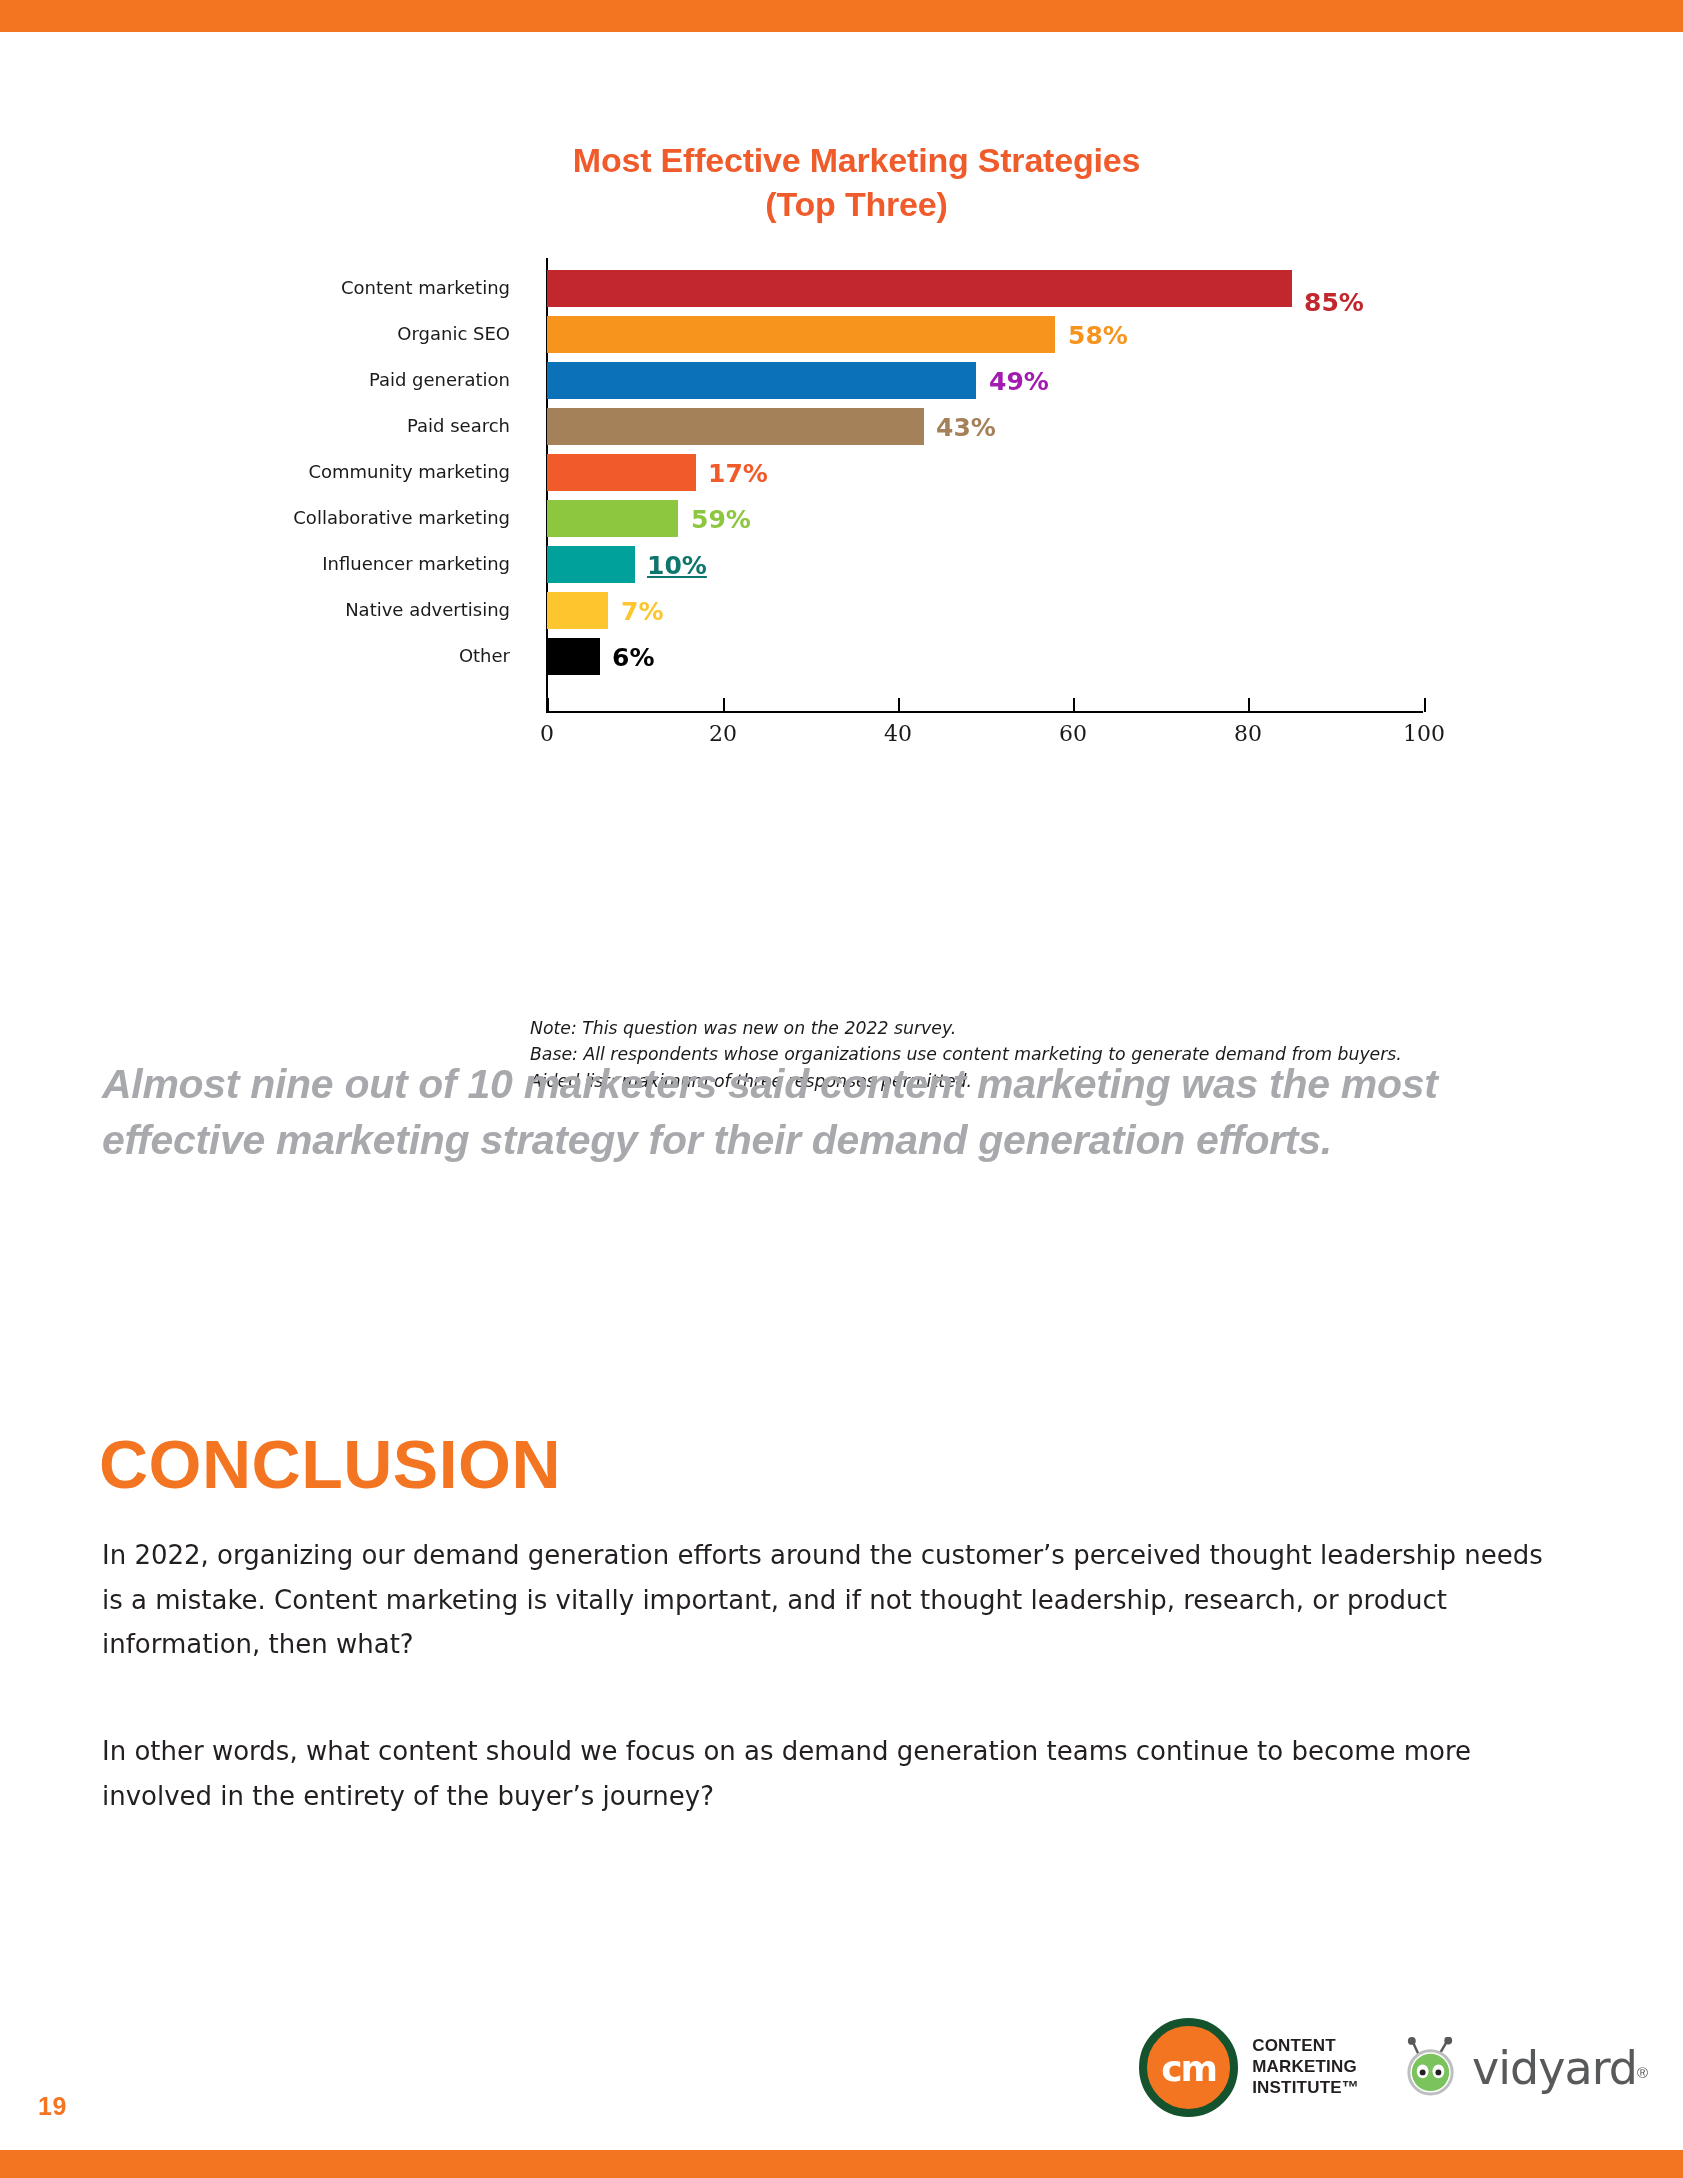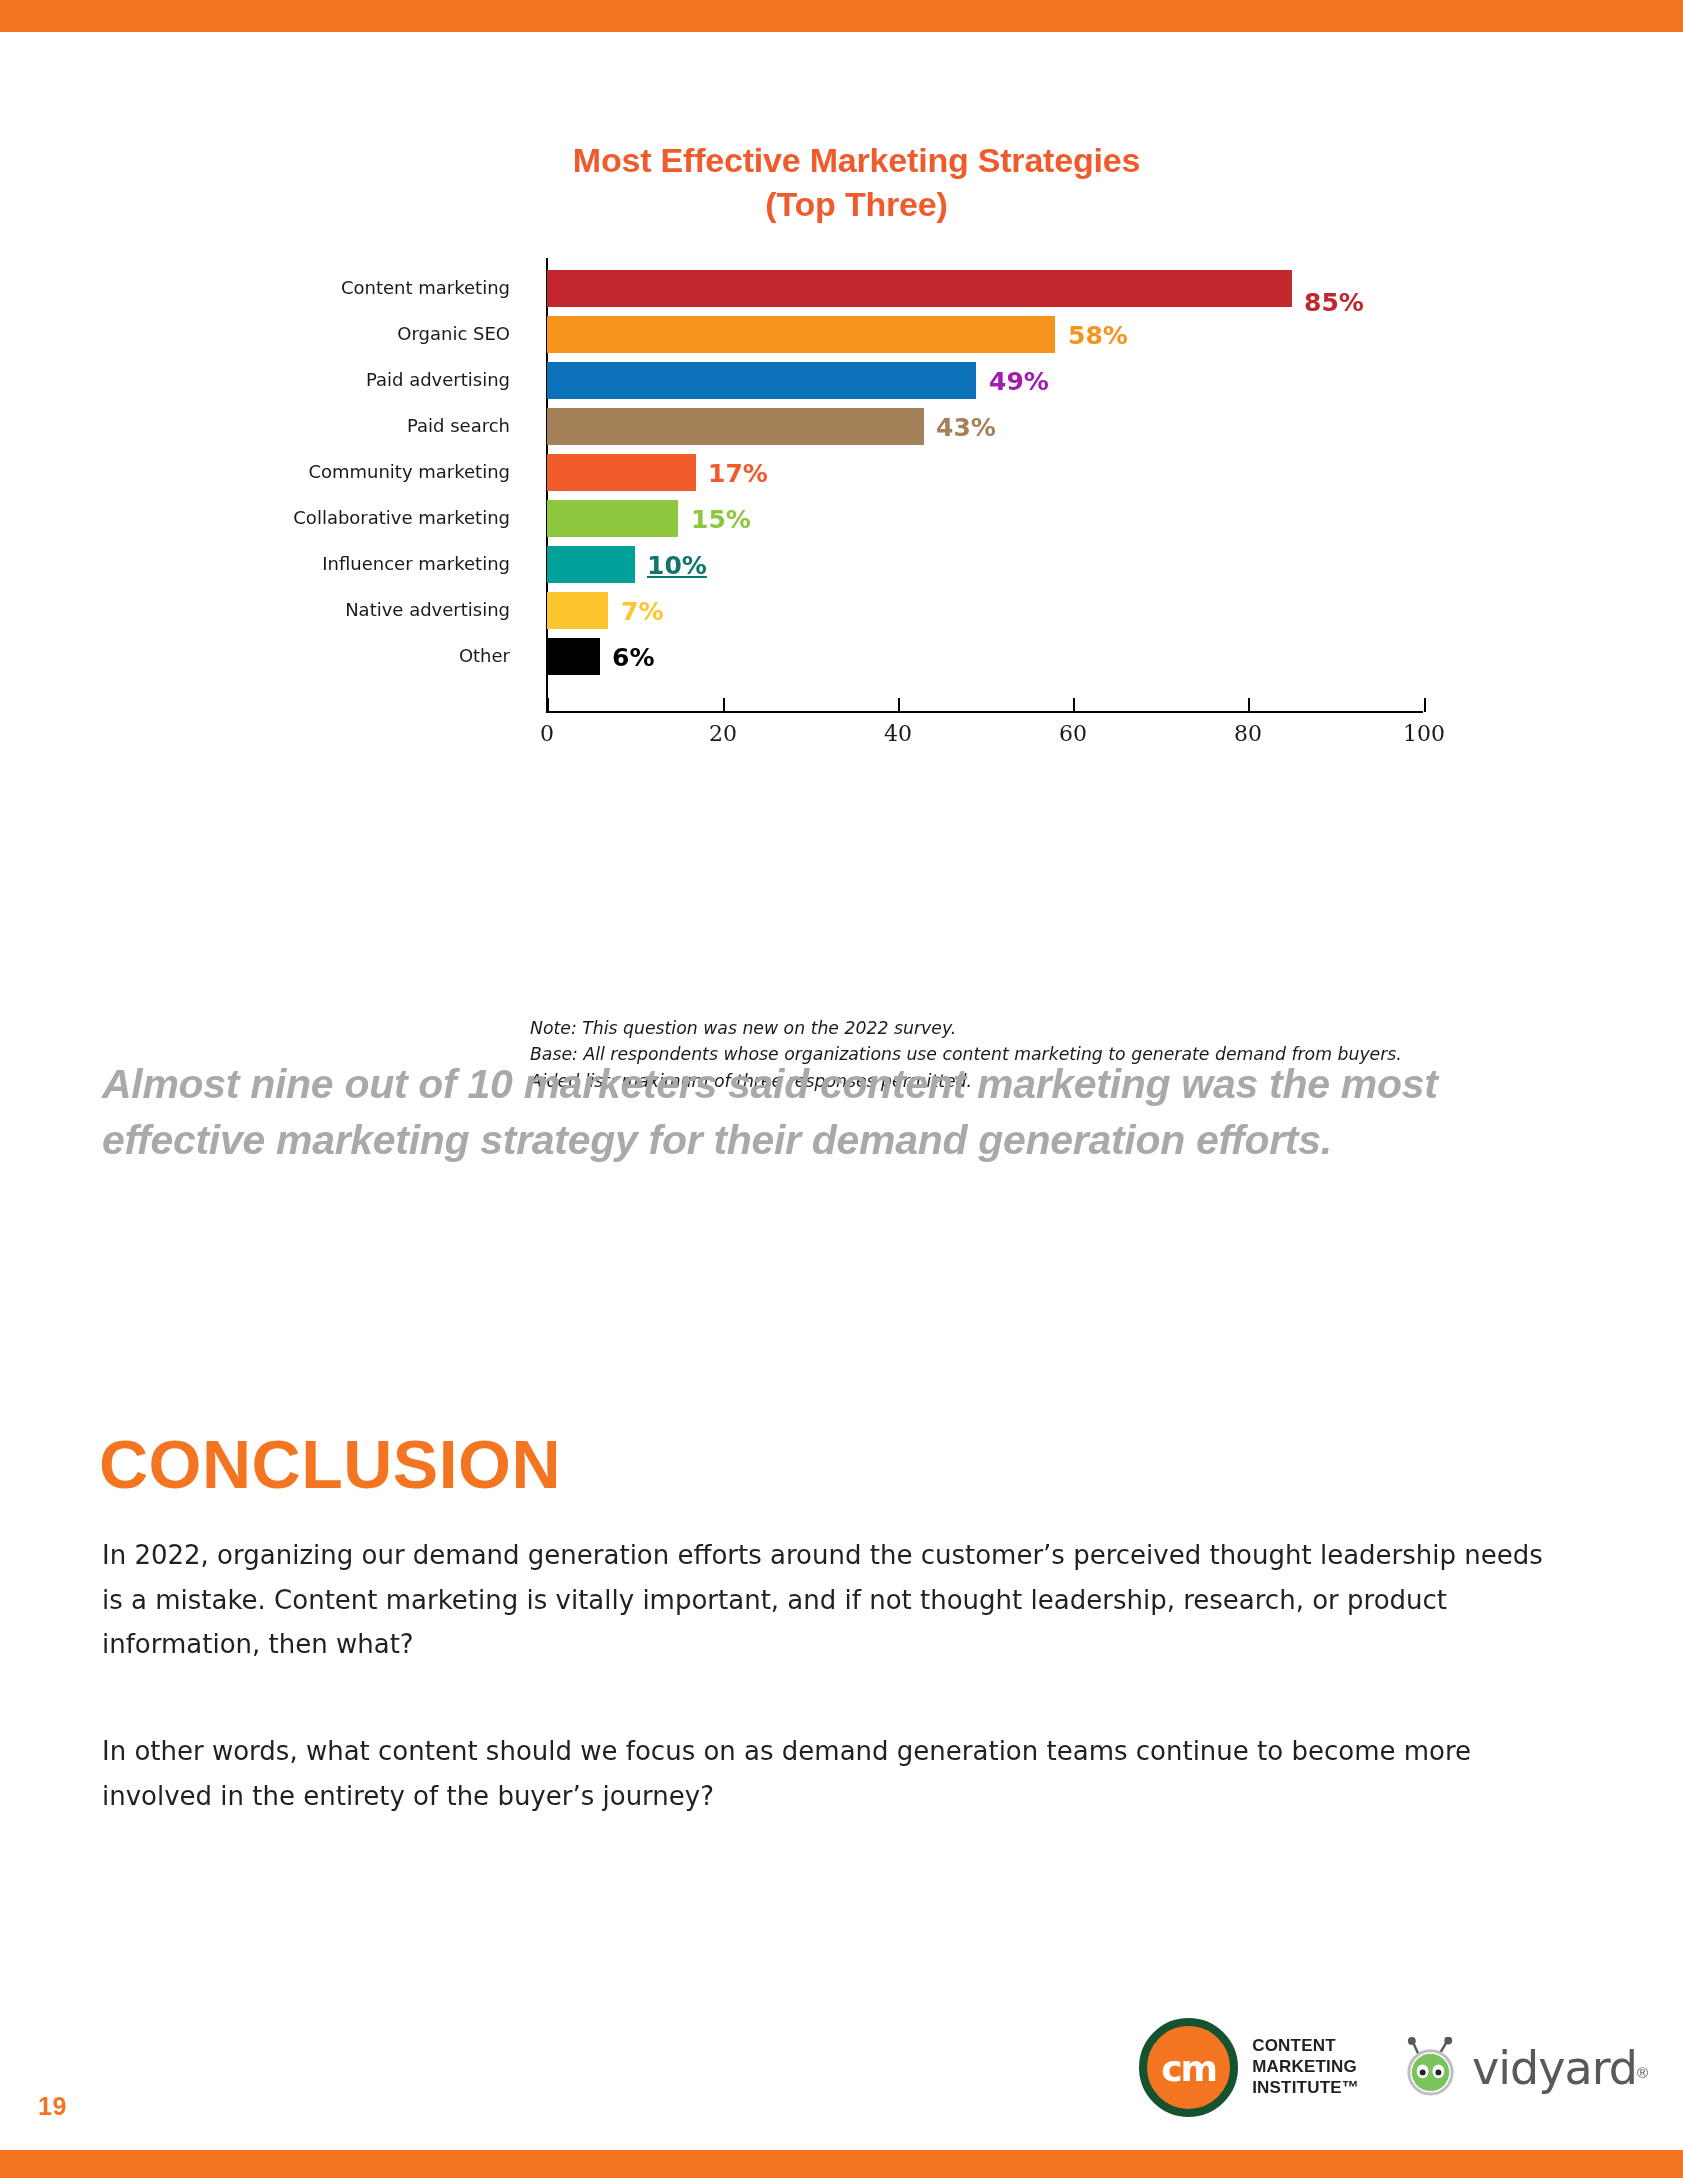--- a/index.html
+++ b/index.html
@@ -237,32 +237,32 @@
 
   <div class="plot-wrap" id="plot">
     <div class="axis-y"></div>
     <div class="axis-x"></div>
   <div class="cat-label" style="top: 19px;">Content marketing</div>
       <div class="bar" style="top: 12px; width: 745px; background: rgb(193, 39, 45);"></div>
       <div class="bar-value" style="left: 1304px; top: 30px; color: rgb(193, 39, 45);">85%</div>
       <div class="cat-label" style="top: 65px;">Organic SEO</div>
       <div class="bar" style="top: 58px; width: 508px; background: rgb(247, 148, 30);"></div>
       <div class="bar-value" style="left: 1068px; top: 63px; color: rgb(247, 148, 30);">58%</div>
-      <div class="cat-label" style="top: 111px;">Paid advertising</div>
+      <div class="cat-label" style="top: 111px;">Paid generation</div>
       <div class="bar" style="top: 104px; width: 429px; background: rgb(11, 114, 185);"></div>
       <div class="bar-value" style="left: 989px; top: 109px; color: #a21caf;">49%</div>
       <div class="cat-label" style="top: 157px;">Paid search</div>
       <div class="bar" style="top: 150px; width: 377px; background: rgb(165, 129, 89);"></div>
       <div class="bar-value" style="left: 936px; top: 155px; color: rgb(165, 129, 89);">43%</div>
       <div class="cat-label" style="top: 203px;">Community marketing</div>
       <div class="bar" style="top: 196px; width: 149px; background: rgb(241, 90, 41);"></div>
       <div class="bar-value" style="left: 708px; top: 201px; color: rgb(241, 90, 41);">17%</div>
       <div class="cat-label" style="top: 249px;">Collaborative marketing</div>
       <div class="bar" style="top: 242px; width: 131px; background: rgb(141, 198, 63);"></div>
-      <div class="bar-value" style="left: 691px; top: 247px; color: rgb(141, 198, 63);">15%</div>
+      <div class="bar-value" style="left: 691px; top: 247px; color: rgb(141, 198, 63);">59%</div>
       <div class="cat-label" style="top: 295px;">Influencer marketing</div>
       <div class="bar" style="top: 288px; width: 88px; background: rgb(0, 161, 154);"></div>
       <div class="bar-value" style="left: 647px; top: 293px; color: #0f766e; text-decoration: underline;">10%</div>
       <div class="cat-label" style="top: 341px;">Native advertising</div>
       <div class="bar" style="top: 334px; width: 61px; background: rgb(253, 198, 46);"></div>
       <div class="bar-value" style="left: 621px; top: 339px; color: rgb(253, 198, 46);">7%</div>
       <div class="cat-label" style="top: 387px;">Other</div>
       <div class="bar" style="top: 380px; width: 53px; background: rgb(0, 0, 0);"></div>
       <div class="bar-value" style="left: 612px; top: 385px; color: rgb(0, 0, 0);">6%</div>
       <div class="tick" style="left: 547px;"></div>

